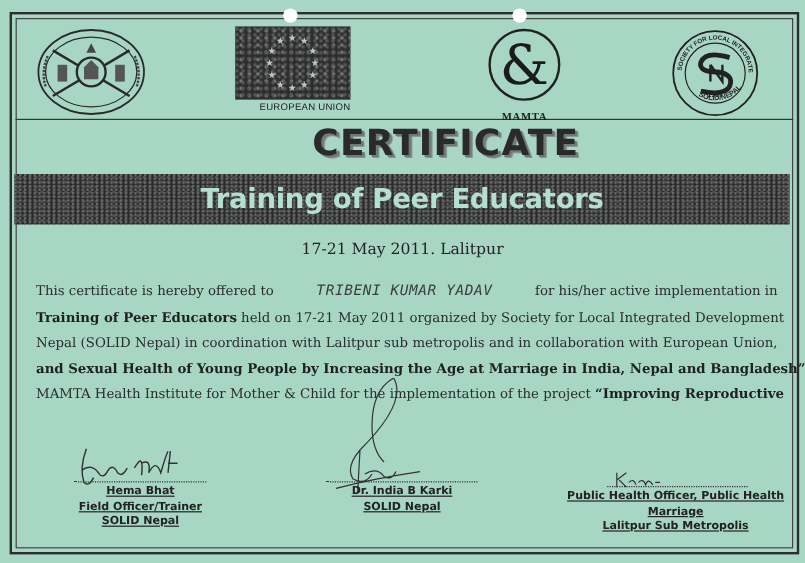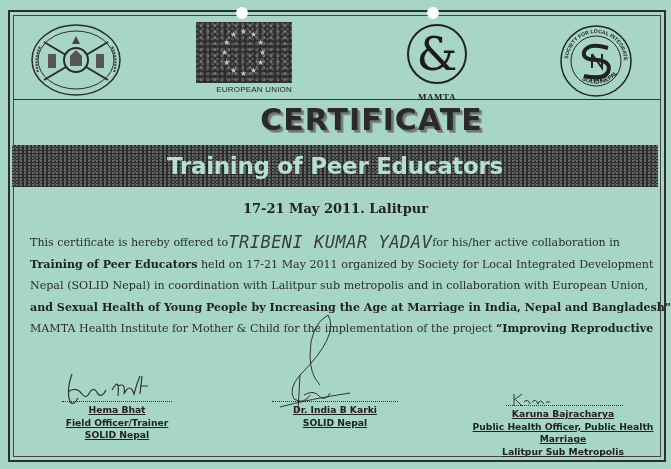--- a/index.html
+++ b/index.html
@@ -61,32 +61,32 @@
       radial-gradient(circle at 60% 70%, #555 0 1px, transparent 1.5px) 0 0/5px 4px,
       #2a2c2b;
     display:flex; align-items:center; justify-content:center;
   }
   .banner-text {
     font-family:"DejaVu Sans", sans-serif; font-weight:bold; font-size:23px;
     color:#b4e0d0; letter-spacing:-0.3px;
   }
   .date-line {
     position:absolute; left:0; width:671px; top:201px; text-align:center;
-    font-family:"DejaVu Serif", serif; font-weight:bold; font-size:13px; color:#222;
+    font-family:"DejaVu Serif", serif; font-weight:normal; font-size:13px; color:#222;
   }
 
   
   .body-text {
     position:absolute; left:30px; top:232px; width:618px;
     font-family:"DejaVu Serif", serif; font-size:11.1px; line-height:21.5px; color:#2a2d2c;
   }
-  .line { white-space:nowrap; display:flex; }
+  .line { white-space:nowrap; display:flex; justify-content:space-between; }
   .line.justify { text-align:justify; text-align-last:justify; display:block; }
   .bold { font-weight:bold; color:#1e2120; }
-  .recipient { font-family:"DejaVu Sans Mono", monospace; font-style:italic; font-size:17px; color:#3a3d3c; letter-spacing:0.5px; }
+  .recipient { font-family:"DejaVu Sans Mono", monospace; font-style:italic; font-size:12px; color:#3a3d3c; letter-spacing:0.5px; }
 
   
   .sig-block { position:absolute; text-align:center; font-family:"DejaVu Sans", sans-serif; font-size:9.2px; line-height:12.5px; color:#222; }
   .sig-dots { border-top:1.5px dotted #333; margin-bottom:2px; }
   .sig-name-strong { font-weight:bold;text-decoration:underline; }
   .scribble { position:absolute; }
 </style>
 </head>
 <body>
 
@@ -149,21 +149,21 @@
 <div class="certificate-title">CERTIFICATE</div>
 <div class="banner">
   <span class="banner-text">Training of Peer Educators</span>
 </div>
 <div class="date-line">17-21 May  2011.  Lalitpur</div>
 
 <div class="body-text">
   <div class="line">
     <span>This certificate is hereby offered to</span>
     <span class="recipient">TRIBENI KUMAR YADAV</span>
-    <span>for his/her active collaboration in</span>
+    <span>for his/her active implementation in</span>
   </div>
   <div class="line justify"><span class="bold">Training of Peer Educators</span><span> held on 17-21 May 2011 organized by Society for Local Integrated Development</span></div>
   <div class="line justify"><span>Nepal (SOLID Nepal) in coordination  with Lalitpur sub metropolis and in collaboration  with European  Union,</span></div>
   <div class="line justify"><span class="bold">and Sexual Health of Young People  by Increasing the Age at Marriage in India, Nepal and Bangladesh”</span></div>
   <div class="line justify"><span>MAMTA Health Institute for Mother &amp; Child for the implementation of the project </span><span class="bold">“Improving Reproductive</span></div>
 </div>
 
 <svg class="scribble" style="left:60px;top:372px" width="95" height="36" viewBox="0 0 95 36">
   <path d="M12 2 Q6 18 10 30 Q14 34 18 26 M8 20 Q16 14 22 22 Q26 28 30 20 Q34 14 38 22 Q42 26 46 18 M52 18 Q60 4 58 24 M58 14 Q66 10 64 22 Q70 10 74 22 Q78 8 80 4 M80 14 L88 14 M82 4 L80 22" fill="none" stroke="#333" stroke-width="1.2"></path>
 </svg>
@@ -182,16 +182,15 @@
 </div>
 
 <div class="sig-block" style="left:272px;top:401px;width:126px">
   <div class="sig-dots"></div>
   <div class="sig-name-strong">Dr. India B Karki</div>
   <div class="sig-name-strong">SOLID Nepal</div>
 </div>
 
 <div class="sig-block" style="left:468px;top:405px;width:190px">
   <div class="sig-dots" style="margin:0 35px 2px 38px"></div>
-  <div class="sig-name-strong">Karuna Bajracharya</div>
   <div class="sig-name-strong">Public Health Officer, Public Health Marriage</div>
   <div class="sig-name-strong">Lalitpur Sub Metropolis</div>
 </div>
 
 </body></html>

